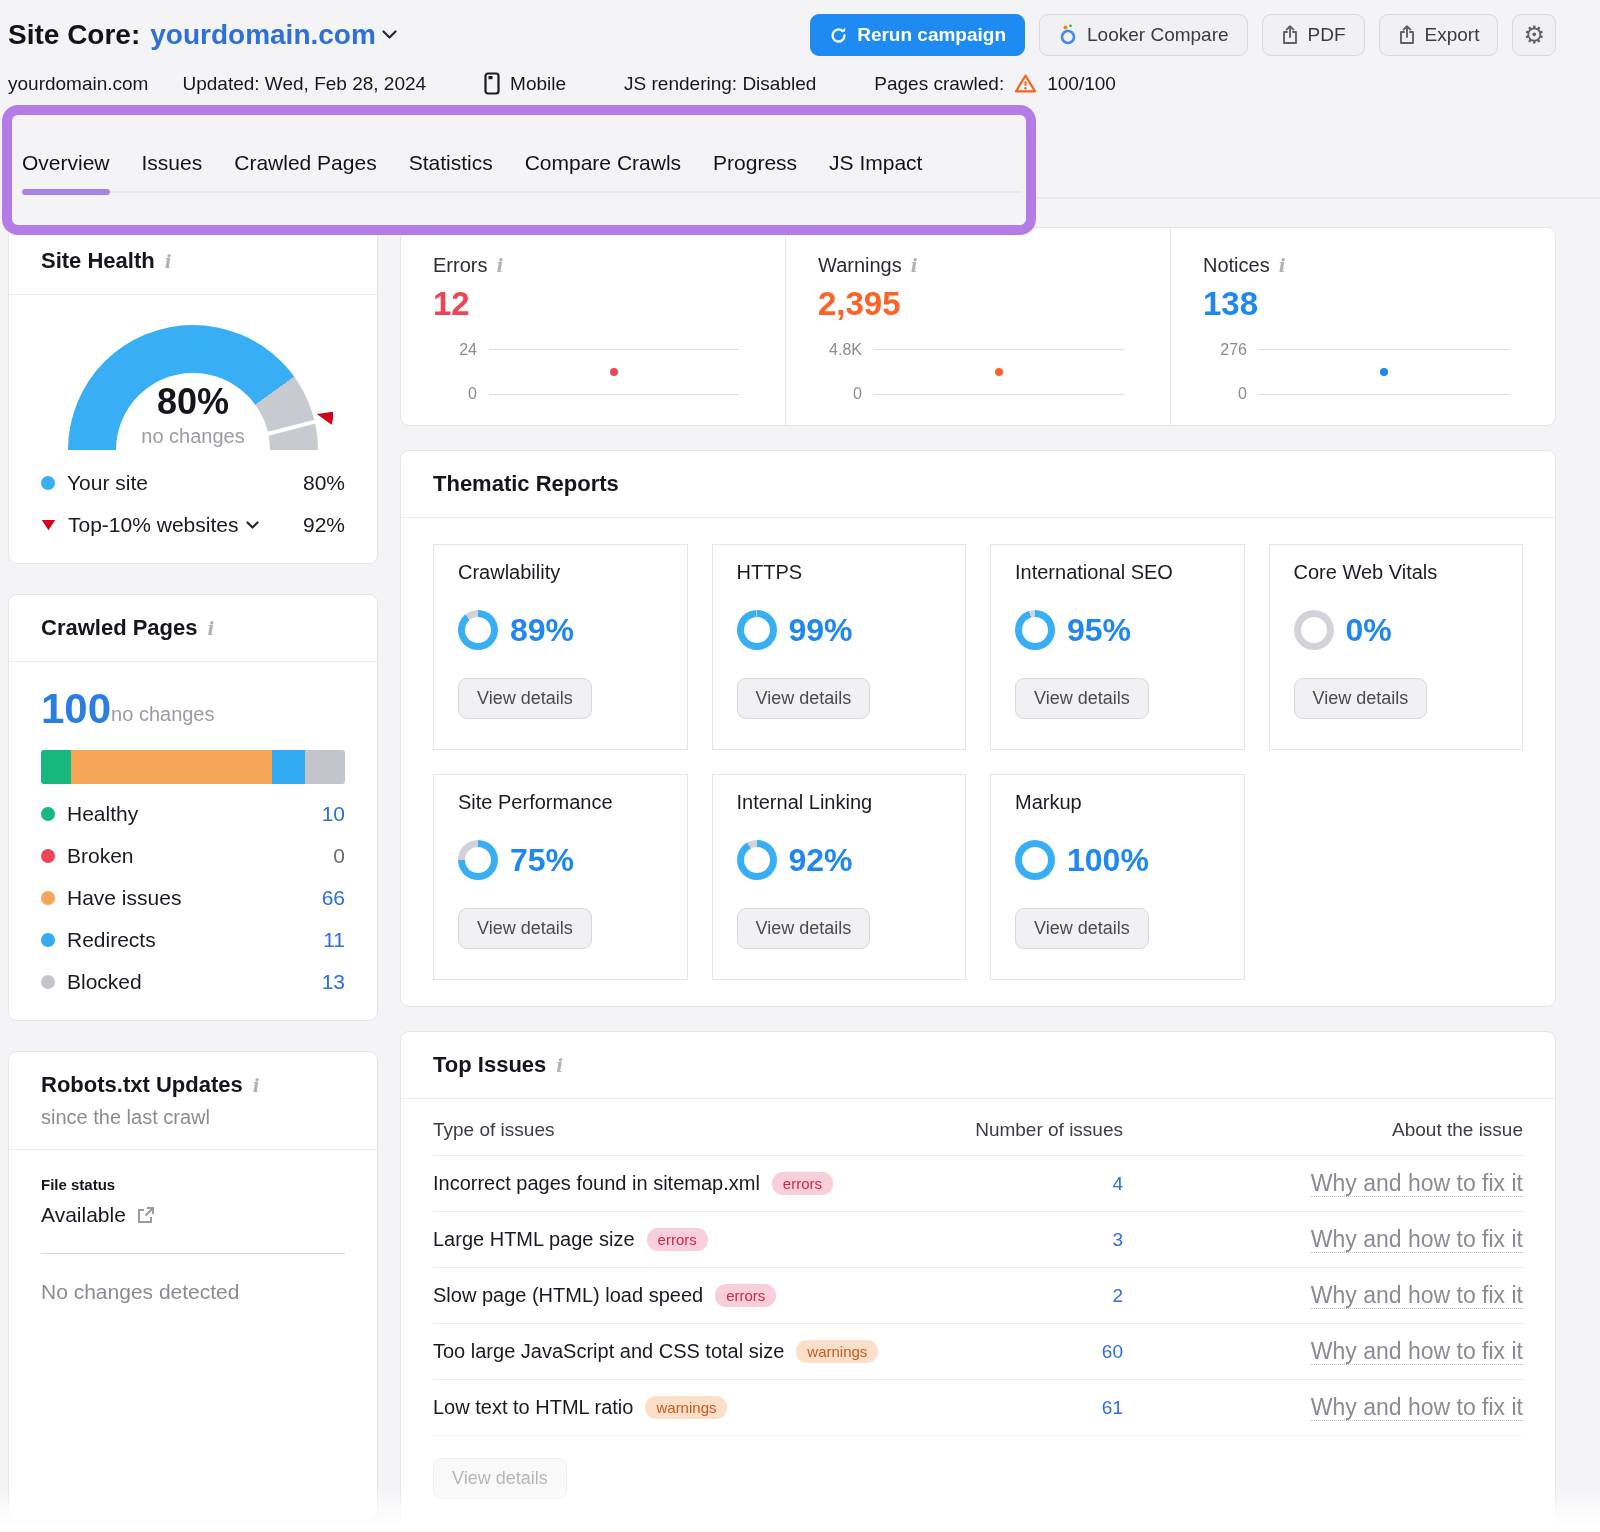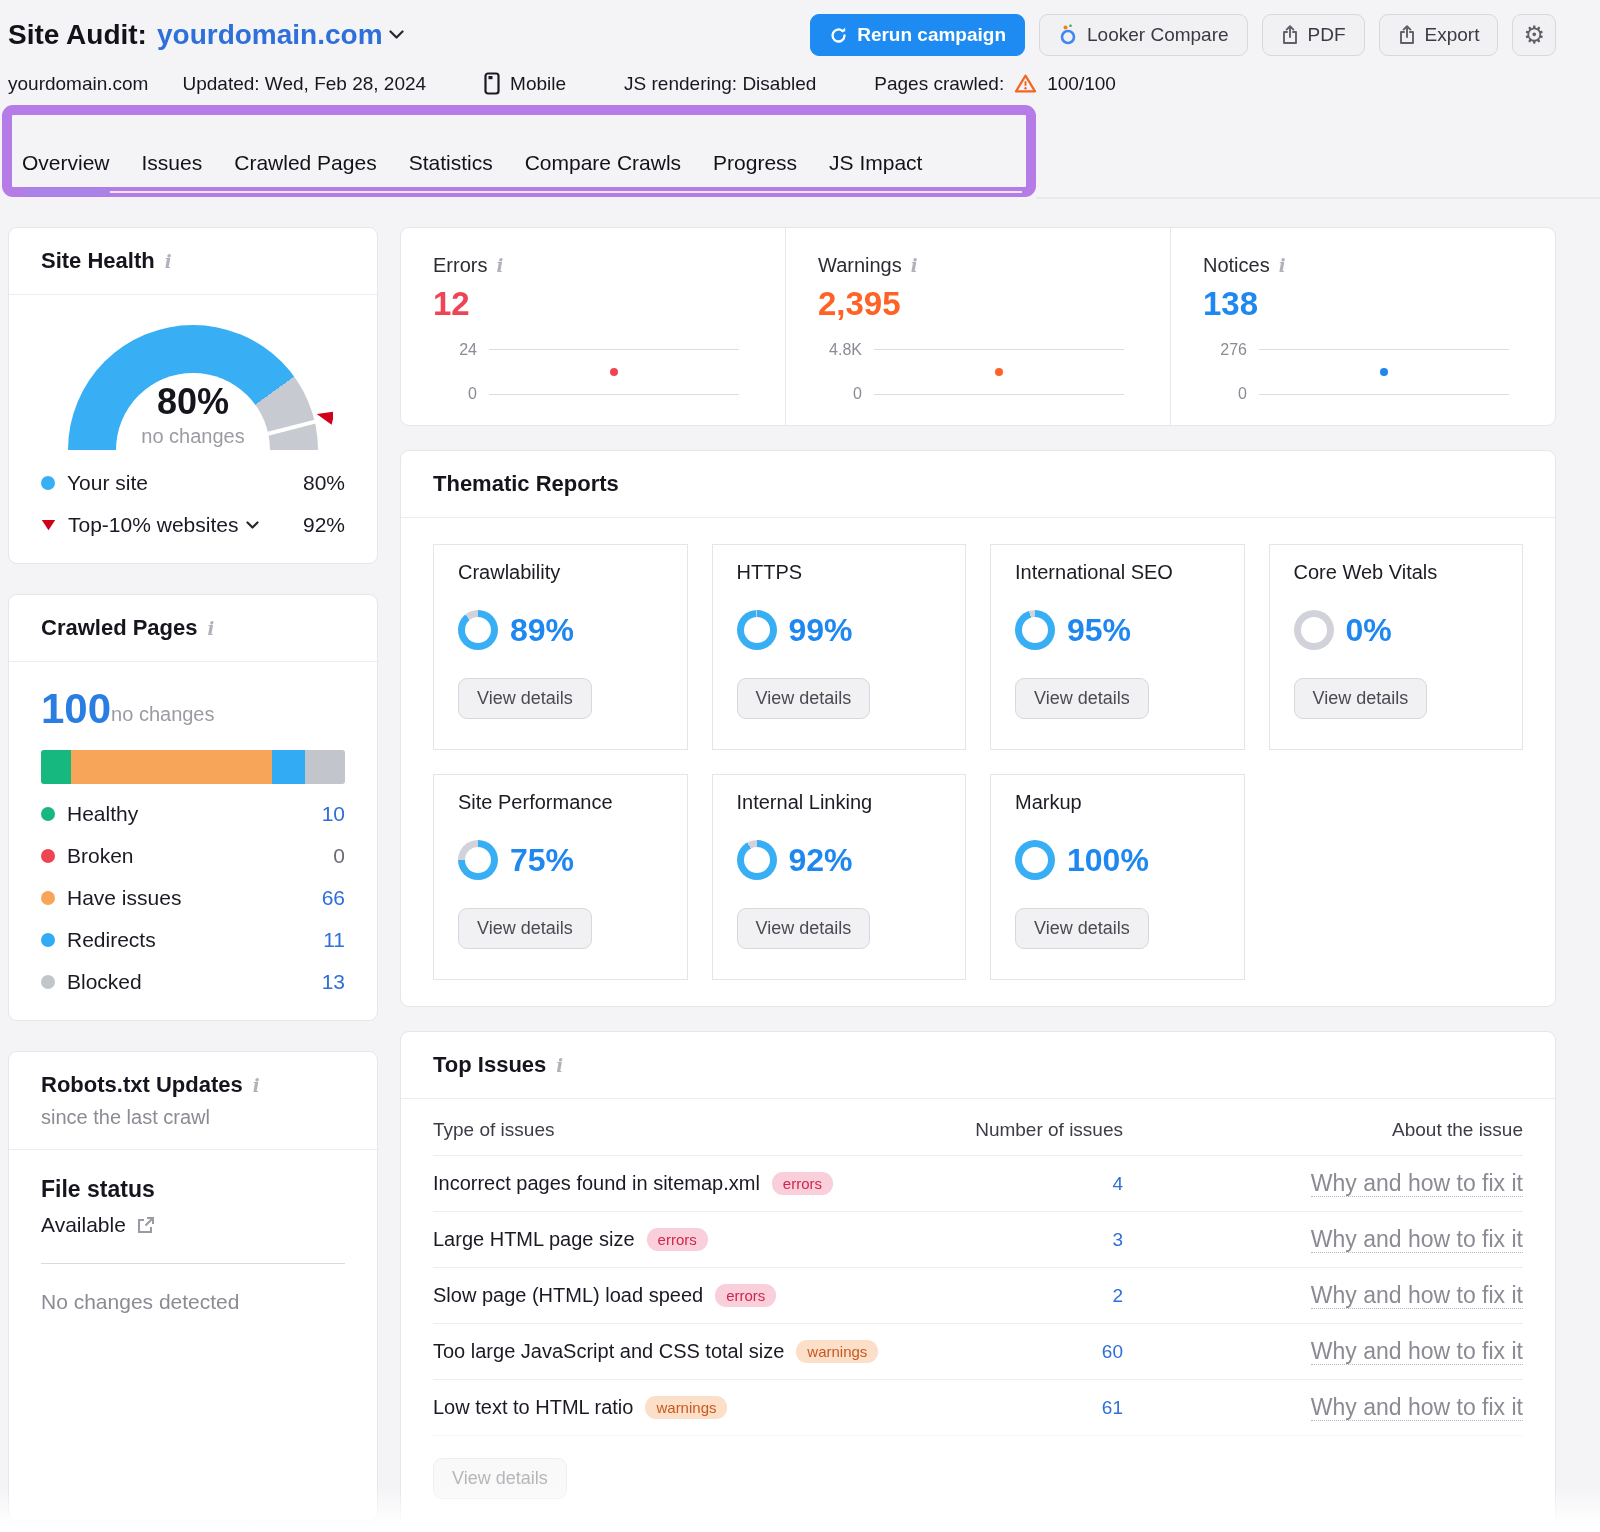--- a/index.html
+++ b/index.html
@@ -24,21 +24,21 @@
   .hdr-actions{margin-left:auto;display:flex;gap:14px;align-items:center;}
   .btn{display:inline-flex;align-items:center;gap:9px;font-size:19px;border-radius:9px;padding:9px 18px;cursor:pointer;border:1px solid #d7d7de;background:#f1f1f4;color:#3a3a44;white-space:nowrap;}
   .btn.primary{background:#1d8bf1;border-color:#1d8bf1;color:#fff;font-weight:600;}
   .btn.icon-only{padding:8px 10px;}
   
   .meta{display:flex;align-items:center;gap:10px;margin-top:16px;font-size:19px;color:#17171f;}
   .meta .sp{width:14px;}
   
   .tabs-band{position:relative;height:118px;margin-top:10px;margin-left:-8px;margin-right:-44px;}
   .ext-line{position:absolute;top:92px;left:1036px;right:0;border-top:2px solid #e9e9ee;}
-  .anno-box{position:absolute;left:2px;top:0;width:1034px;height:92px;border:10px solid var(--purple_annotation);border-radius:11px;}
+  .anno-box{position:absolute;left:2px;top:0;width:1034px;height:130px;border:10px solid var(--purple_annotation);border-radius:16px;}
   .tabs-row{display:flex;gap:32px;margin:36px 4px 0 10px;border-bottom:2px solid #e9e9ee;}
   .tab{font-size:21px;color:#121218;padding-bottom:16px;position:relative;cursor:pointer;white-space:nowrap;}
   .tab.active::after{content:"";position:absolute;left:0;right:0;bottom:-4px;height:6px;border-radius:4px;background:var(--tab_underline);}
   
   .content{display:flex;gap:22px;margin-top:4px;}
   .col-left{width:370px;flex:none;display:flex;flex-direction:column;gap:30px;}
   .col-right{flex:1;display:flex;flex-direction:column;gap:24px;}
   .card{background:#fff;border:1px solid #e6e6ea;border-radius:9px;}
   .card-head{padding:20px 32px;border-bottom:1px solid #ececf1;display:flex;align-items:baseline;gap:10px;}
   .card-title{font-size:22px;font-weight:700;color:#15151d;}
@@ -84,21 +84,21 @@
   
   .cp-value-row{display:flex;align-items:flex-end;}
   .cp-value{font-size:42px;font-weight:700;color:#2a7de1;line-height:1;}
   .cp-chg{font-size:20px;color:#9b9ba3;padding-bottom:4px;}
   .cp-bar{display:flex;height:34px;margin-top:20px;border-radius:3px;overflow:hidden;background:#eee;}
   .cp-legend{margin-top:10px;}
   .cp-row{display:flex;align-items:center;margin-top:18px;font-size:21px;}
   .cp-row .cnt{margin-left:auto;color:var(--link_blue);cursor:pointer;}
   .cp-row .cnt.zero{color:#6b6b75;cursor:default;}
   
-  .rb-label{font-size:23px;font-weight:700;color:#15151d;}
+  .rb-label{font-size:15px;font-weight:700;color:#15151d;}
   .rb-value{font-size:21px;color:#1a1a24;margin-top:10px;display:flex;align-items:center;gap:10px;}
   .rb-div{border-top:1px solid #d9d9df;margin:26px 0;}
   .rb-none{font-size:21px;color:#8b8b94;}
   
   .ti-header{display:flex;align-items:center;font-size:19px;color:#3c3c46;padding:16px 0 14px;}
   .ti-row{display:flex;align-items:center;min-height:56px;border-top:1px solid #ececf1;font-size:20px;}
   .ti-c1{flex:1;display:flex;align-items:center;gap:12px;}
   .ti-c2{width:200px;text-align:right;}
   .ti-c3{width:400px;text-align:right;}
   .ti-c2 a{color:var(--link_blue);text-decoration:none;cursor:pointer;font-size:19px;}
@@ -109,21 +109,21 @@
   .ti-footer{padding:22px 0 30px;border-top:1px solid #ececf1;opacity:.4;}
   .bottom-fade{position:absolute;left:0;right:0;bottom:0;height:46px;background:linear-gradient(rgba(255,255,255,0),#fff 85%);pointer-events:none;}
   svg{display:block;}
 </style>
 </head>
 <body>
 
 <div class="page">
 
   <div class="hdr">
-    <span class="hdr-title">Site Audit:</span>
+    <span class="hdr-title">Site Core:</span>
     <span class="hdr-domain">
       <span>yourdomain.com</span>
       <span>
         <svg width="15" height="10" viewBox="0 0 15 10">
             <path d="M1.5 1.5 7.5 7.5 13.5 1.5" fill="none" stroke="#27272f" stroke-width="2.2" stroke-linecap="round" stroke-linejoin="round"></path>
           </svg>
       </span>
     </span>
     <div class="hdr-actions">
       <span class="btn primary">

